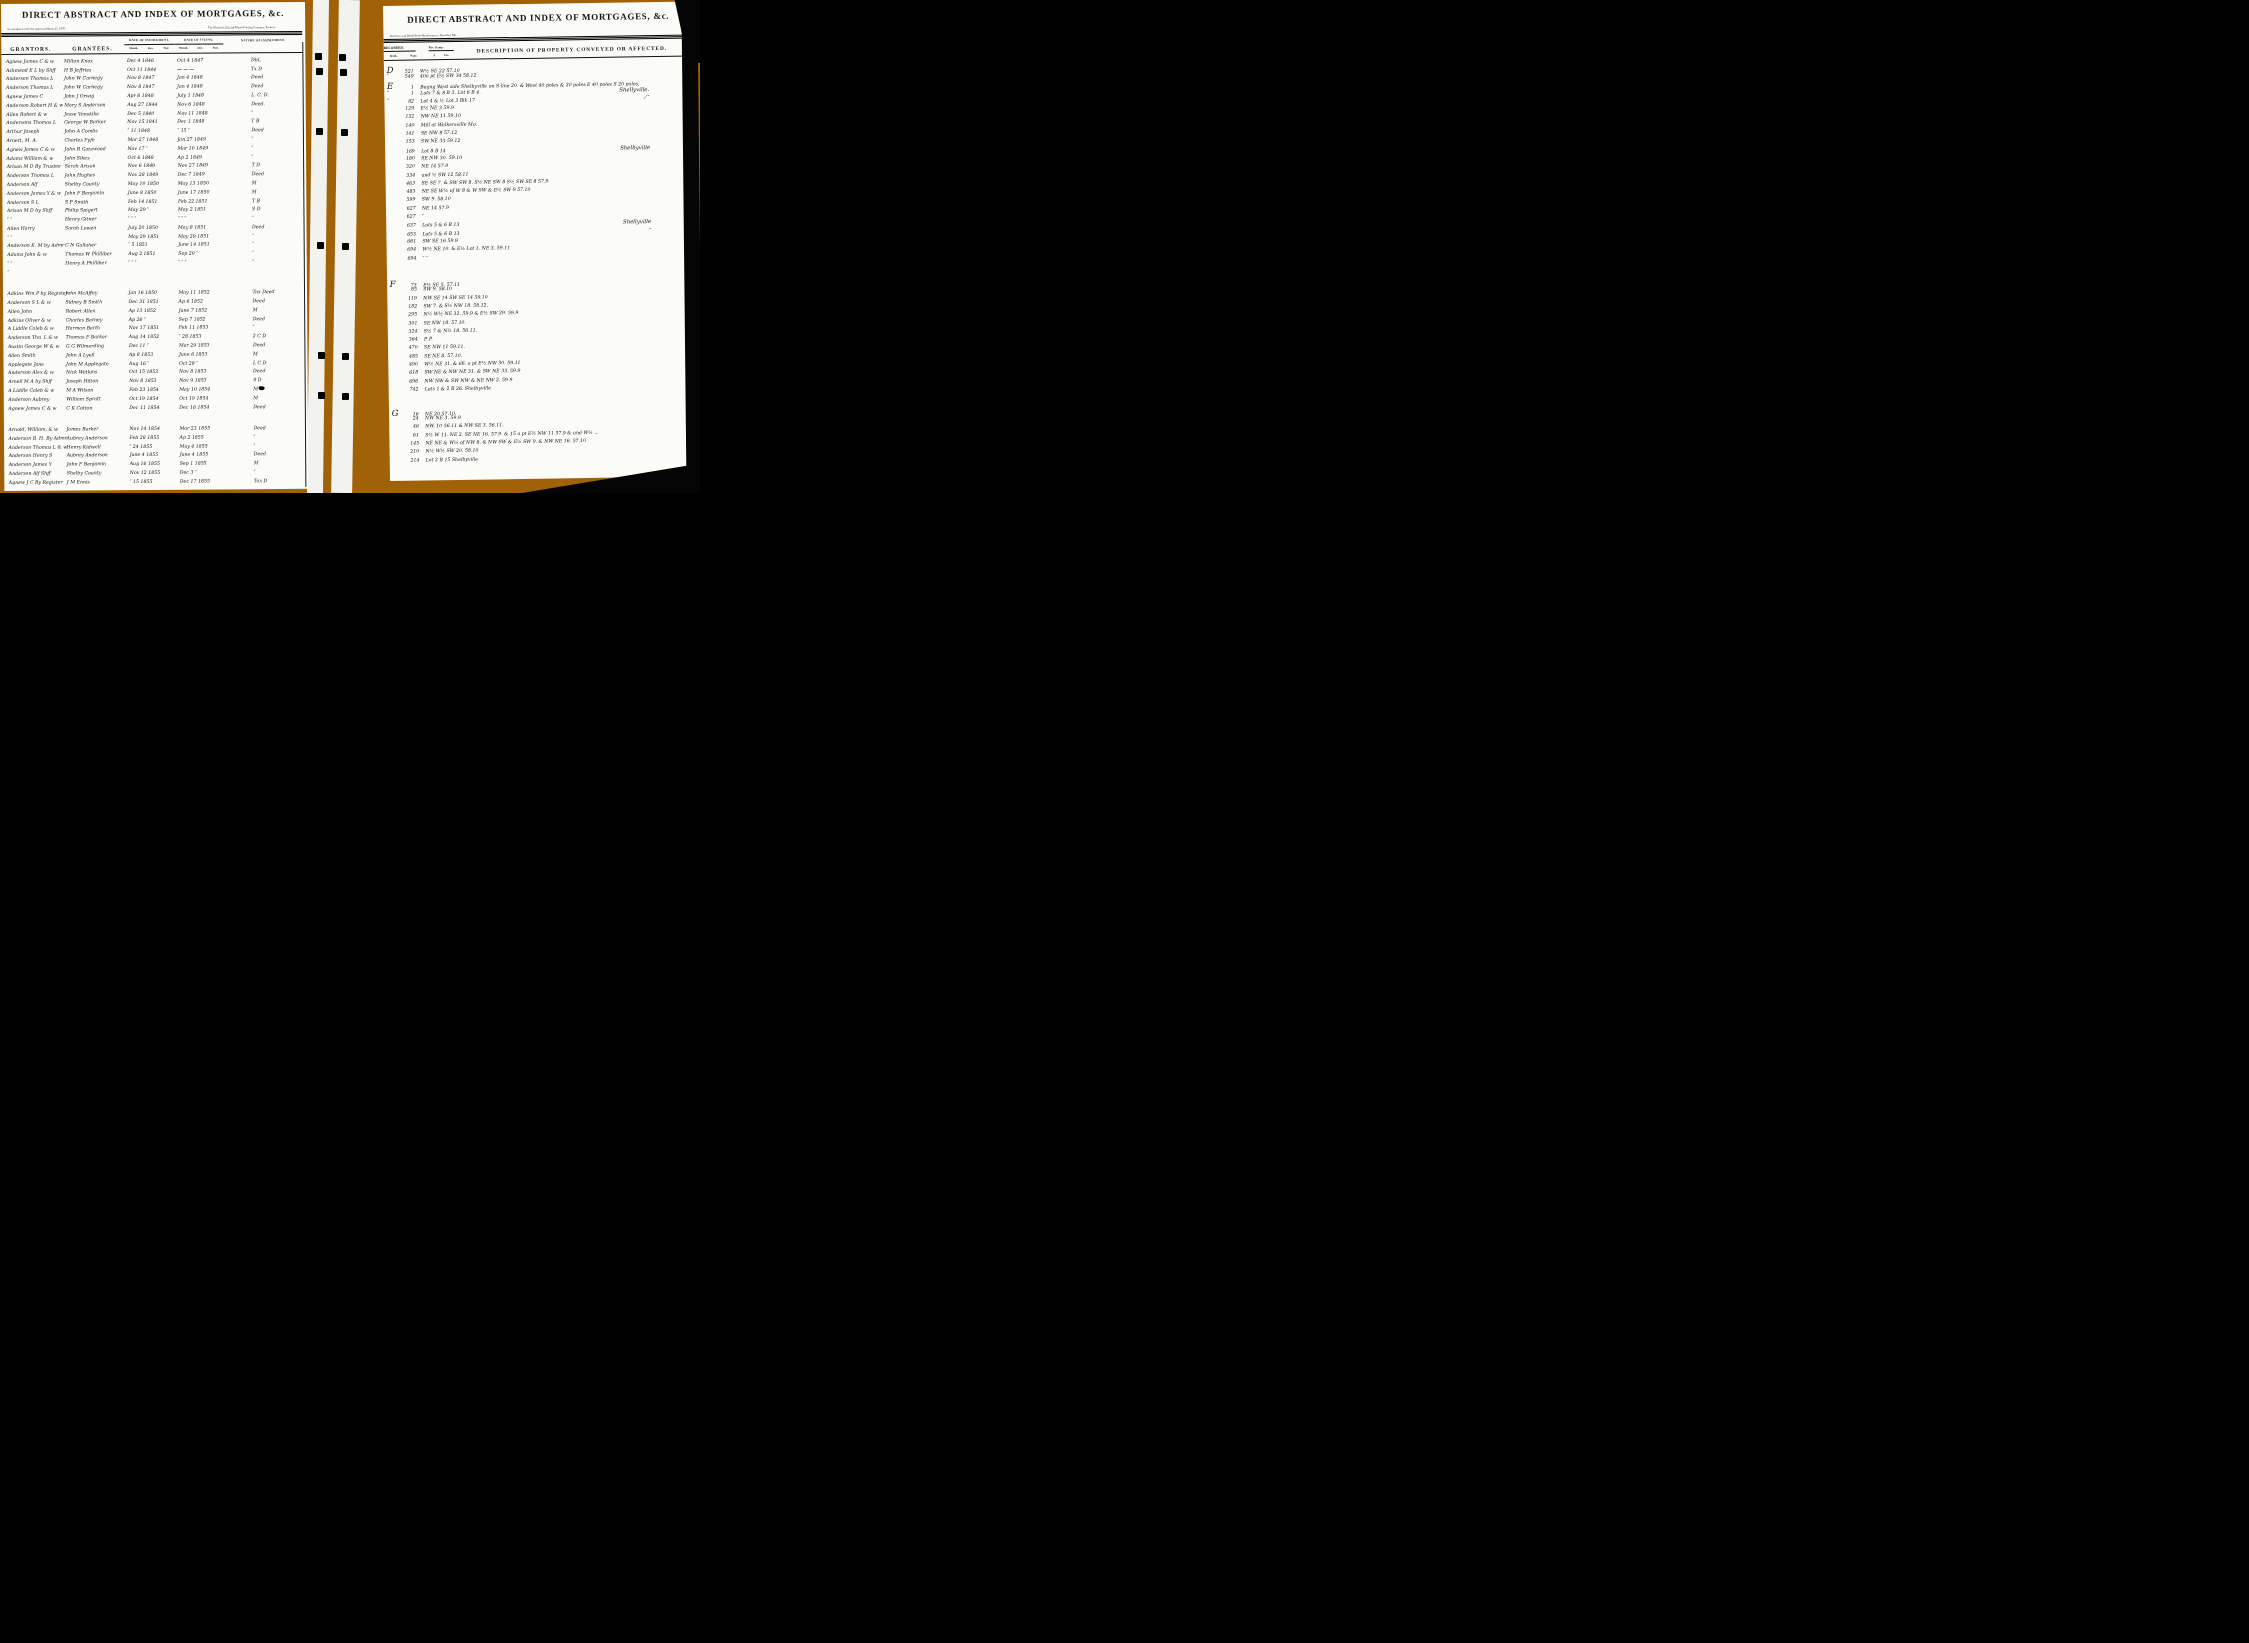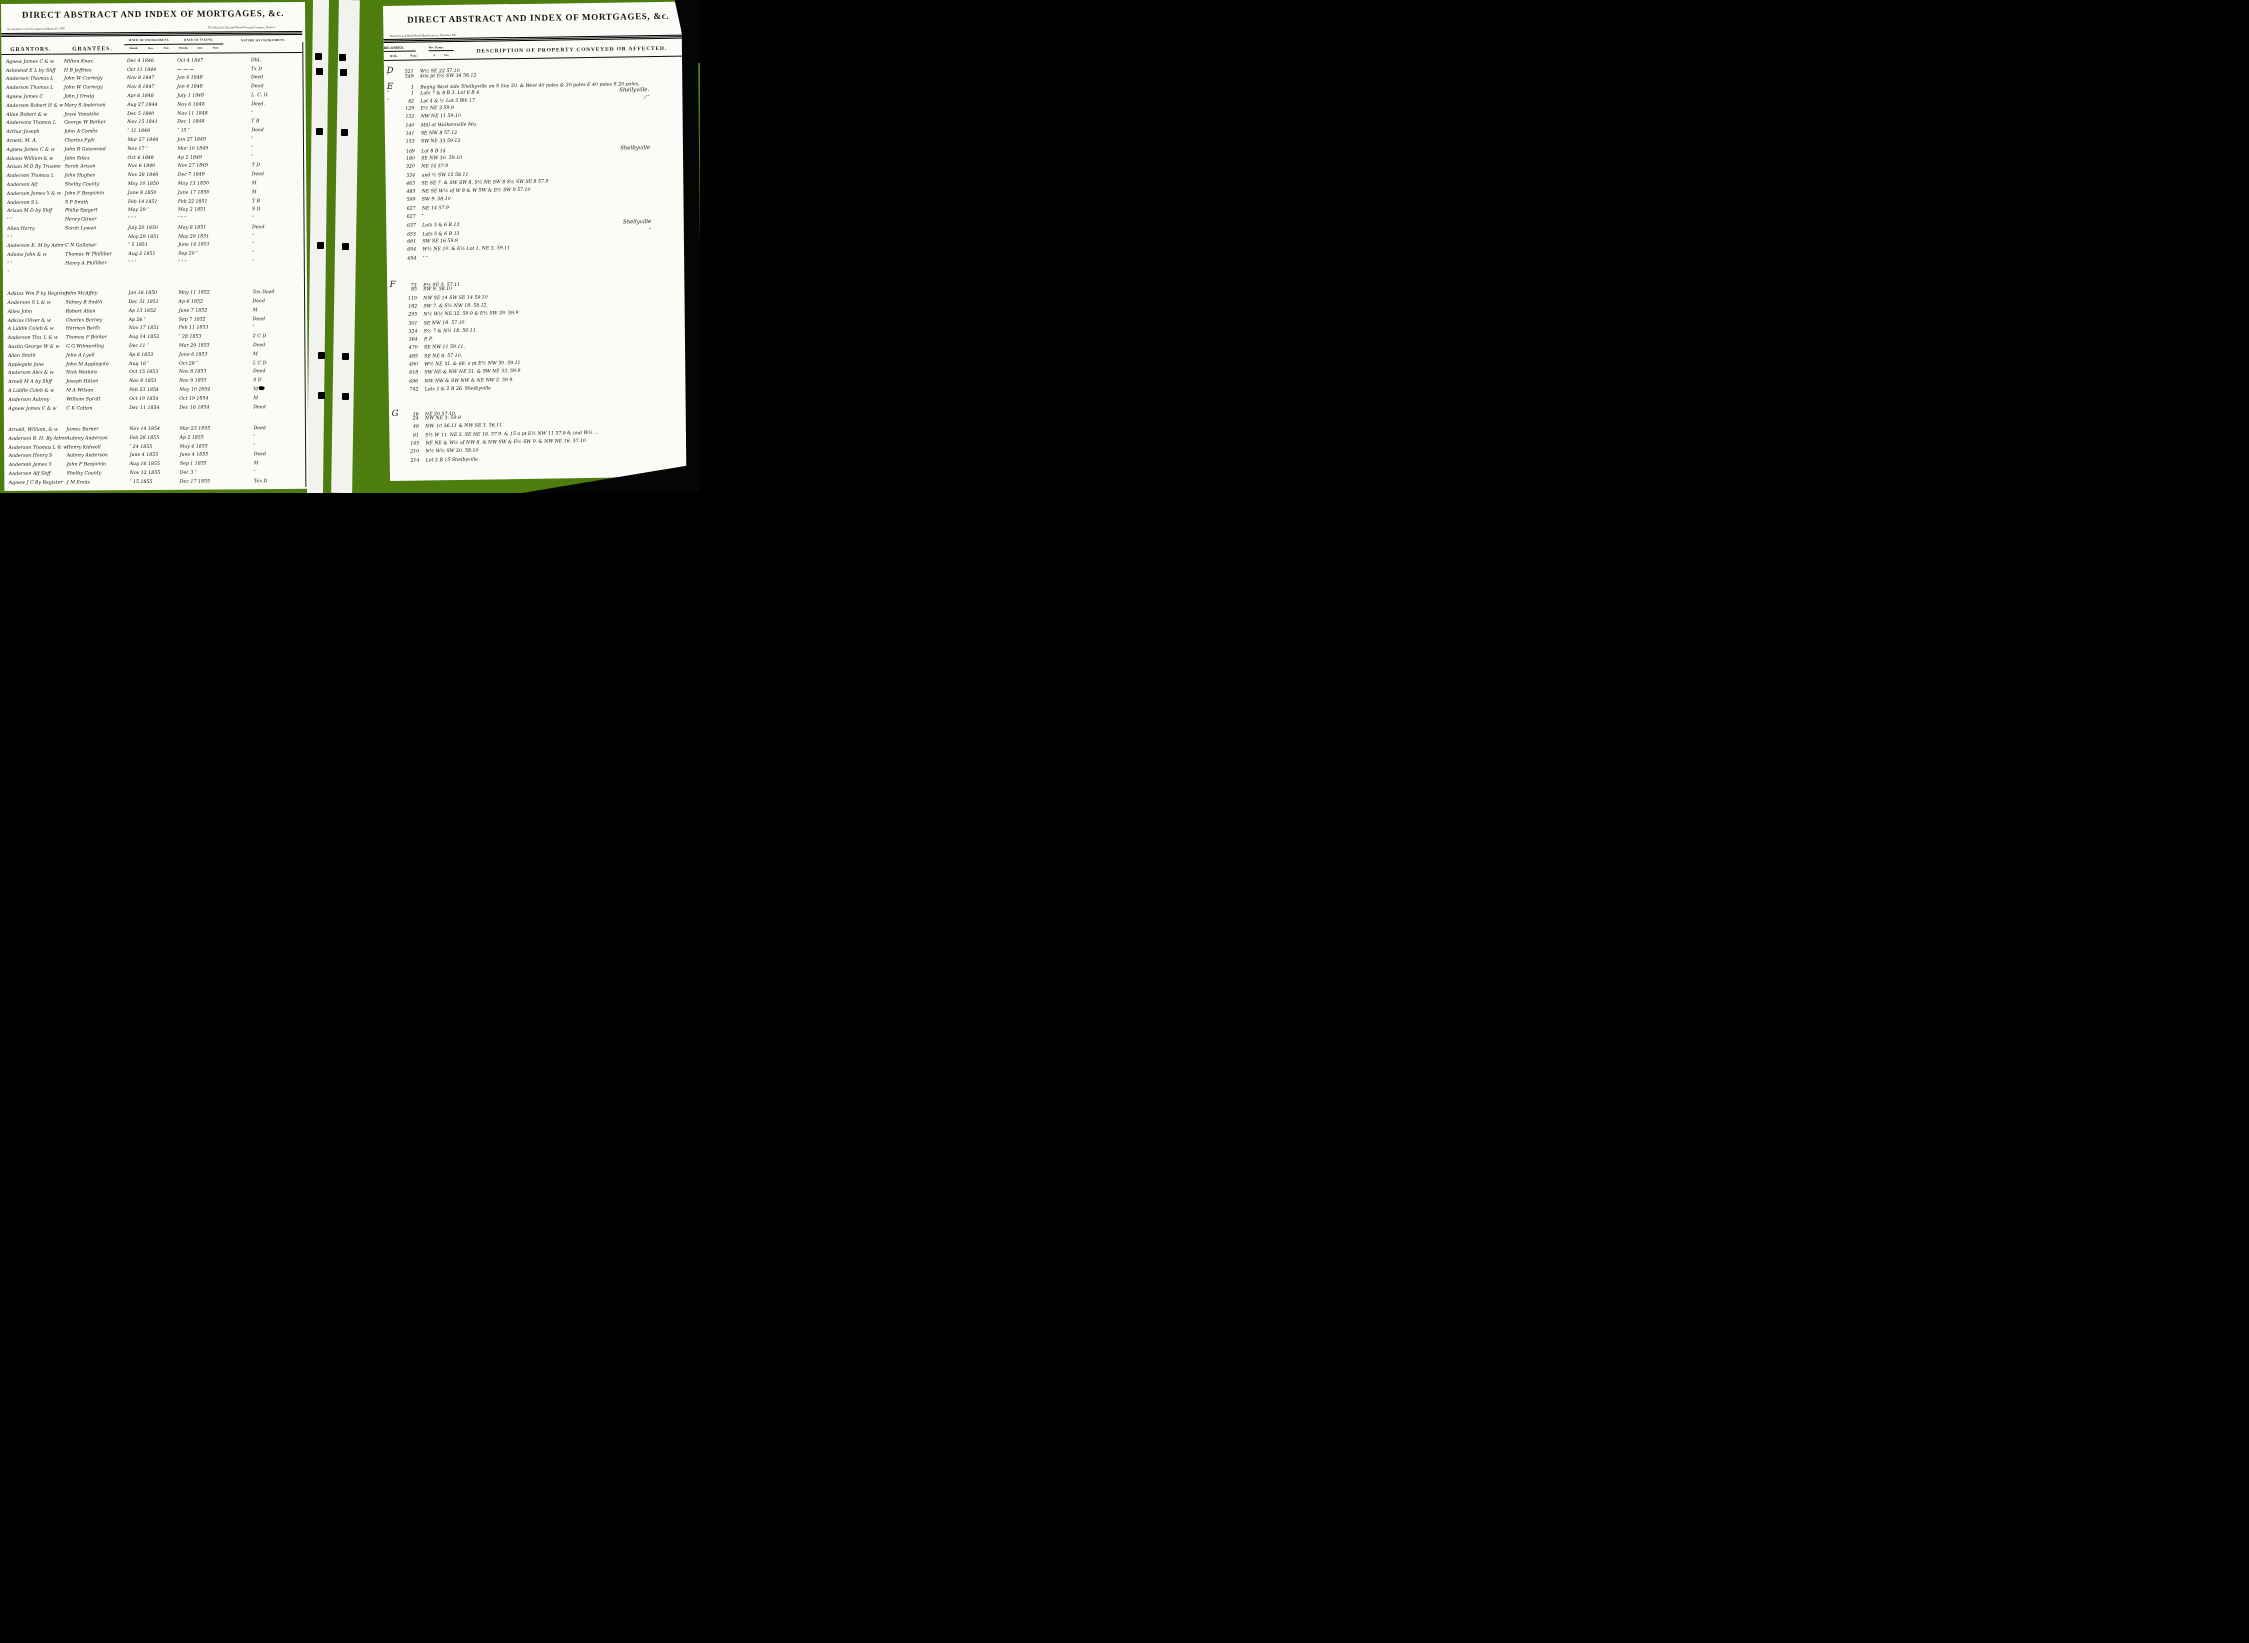--- a/index.html
+++ b/index.html
@@ -1,16 +1,16 @@
 <!DOCTYPE html>
 <html style="font-size:7.2px"><head>
 <meta charset="utf-8">
 <style>
   html,body{margin:0;padding:0;background:#000;}
-  #canvas{position:relative;width:700px;height:493px;background:#4d7c0f;overflow:hidden;
+  #canvas{position:relative;width:700px;height:493px;background:#a16207;overflow:hidden;
           font-family:"Liberation Serif",serif;}
   .page{position:absolute;background:#fbfbf8;color:#141414;}
   #page-left{left:0.9px;top:3.6px;width:304px;height:487px;transform:rotate(-0.4deg);transform-origin:top left;}
   #page-right{left:383px;top:6.3px;width:310px;height:475px;transform:rotate(-0.85deg);transform-origin:top left;}
 
   
   .gutter-strip{position:absolute;background:#f2f2ee;}
   #strip-a{left:310px;top:0;width:16px;height:493px;transform:rotate(0.7deg);}
   #strip-b{left:335px;top:0;width:21px;height:493px;transform:rotate(0.9deg);}
   .hole{position:absolute;width:6.7px;height:6.7px;background:#000;border-radius:0.9px;}

